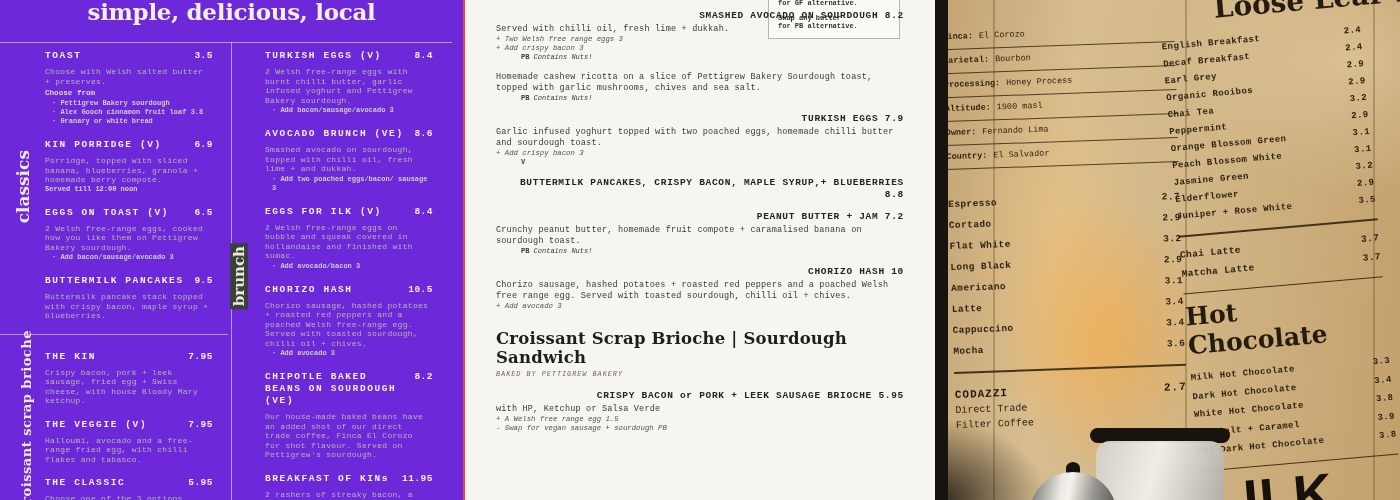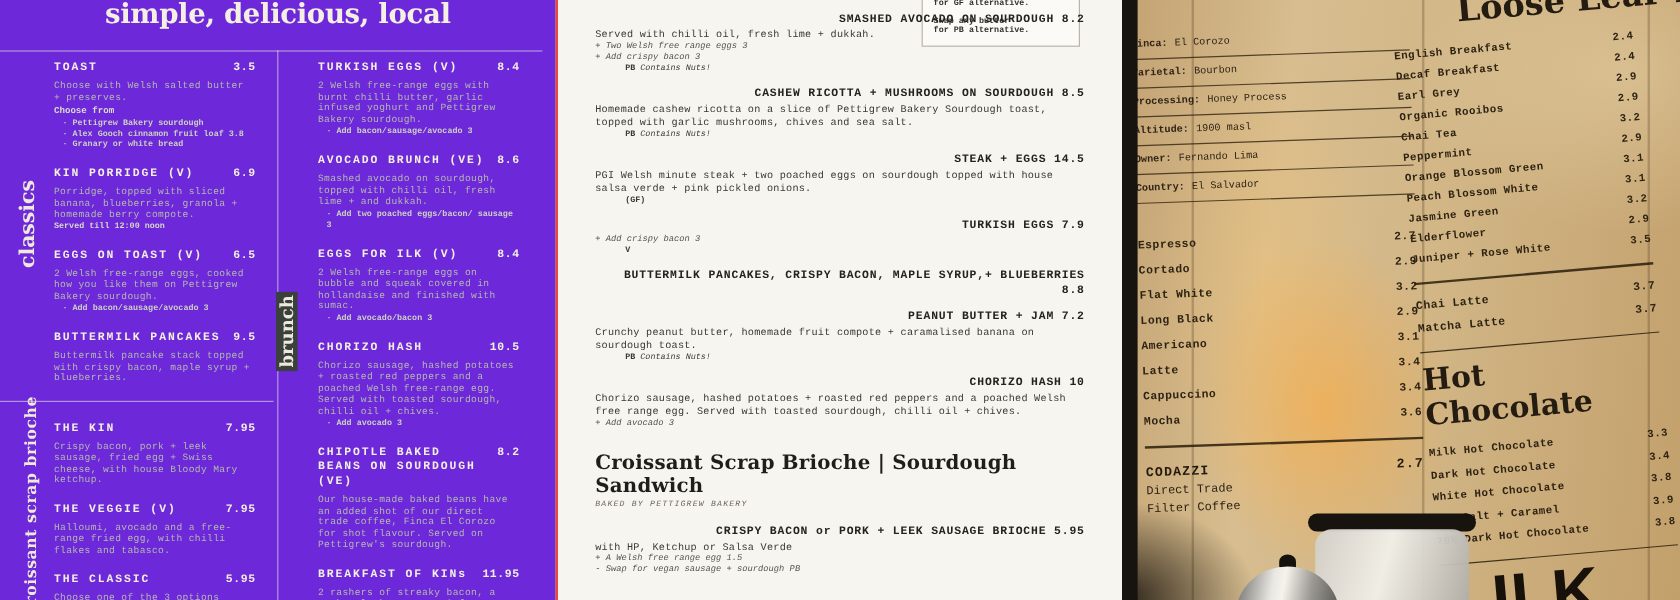--- a/index.html
+++ b/index.html
@@ -244,31 +244,26 @@
       <div class="wi">
         <div class="wi-name">SMASHED AVOCADO ON SOURDOUGH 8.2</div>
         <div class="wi-desc">Served with chilli oil, fresh lime + dukkah.</div>
         <div>
             <div class="wi-addon">+ Two Welsh free range eggs 3</div>
             <div class="wi-addon">+ Add crispy bacon 3</div>
           </div>
         <div class="wi-tagline"><span class="tag-b">PB</span> <span class="tag-i">Contains Nuts!</span></div>
       </div>
       <div class="wi">
-        <div class="wi-name">CASHEW RICOTTA + MUSHROOMS ON SOURDOUGH 8.5</div>
         <div class="wi-desc">Homemade cashew ricotta on a slice of Pettigrew Bakery Sourdough toast, topped with garlic mushrooms, chives and sea salt.</div>
         <div class="wi-tagline"><span class="tag-b">PB</span> <span class="tag-i">Contains Nuts!</span></div>
       </div>
       <div class="wi">
-        <div class="wi-name">STEAK + EGGS 14.5</div>
-        <div class="wi-desc">PGI Welsh minute steak + two poached eggs on sourdough topped with house salsa verde + pink pickled onions.</div>
-        <div class="wi-tagline"><span class="tag-b">(GF)</span></div>
-      </div>
-      <div class="wi">
         <div class="wi-name">TURKISH EGGS 7.9</div>
+        <div class="wi-desc">Garlic infused yoghurt topped with two poached eggs, homemade chilli butter and sourdough toast.</div>
         <div>
             <div class="wi-addon">+ Add crispy bacon 3</div>
           </div>
         <div class="wi-tagline"><span class="tag-b">V</span></div>
       </div>
       <div class="wi">
         <div class="wi-name">BUTTERMILK PANCAKES, CRISPY BACON, MAPLE SYRUP,+ BLUEBERRIES 8.8</div>
       </div>
       <div class="wi">
         <div class="wi-name">PEANUT BUTTER + JAM 7.2</div>

